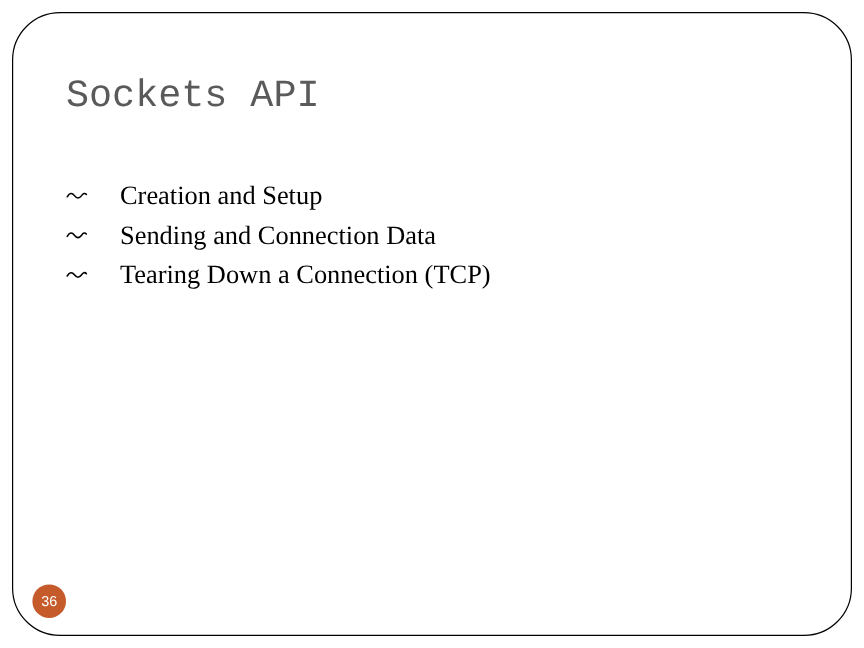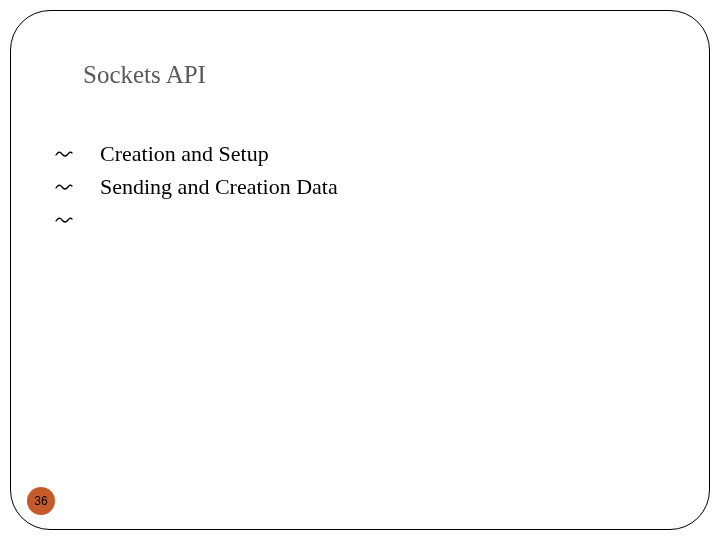--- a/index.html
+++ b/index.html
@@ -14,26 +14,25 @@
       position: absolute;
       top: 10px;
       left: 10px;
       right: 10px;
       bottom: 10px;
       border: 1.5px solid #000;
       border-radius: 40px;
       padding: 50px 44px 30px 44px;
     }
     .title {
-      font-size: 25px;
+      font-size: 32px;
       font-weight: 400;
       color: #5a5a5a;
       margin-bottom: 48px;
-      font-family: Liberation Serif, serif;
-      margin-left: 28px;
+      font-family: Liberation Mono, monospace;
     }
     .bullets {
       list-style: none;
     }
     .bullets li {
       font-family: "Times New Roman", Times, serif;
       font-size: 22px;
       color: #000;
       line-height: 1.5;
       display: flex;
@@ -48,21 +47,21 @@
       font-style: normal;
     }
     .page-num {
       position: absolute;
       left: 16px;
       bottom: 14px;
       width: 28px;
       height: 28px;
       border-radius: 50%;
       background: #c55a2b;
-      color: #000000;
+      color: #ffffff;
       font-size: 12px;
       font-family: Arial, Helvetica, sans-serif;
       display: flex;
       align-items: center;
       justify-content: center;
     }
   </style>
 </head>
 <body>
 
@@ -76,26 +75,27 @@
           </svg>
       </span>
       <span>Creation and Setup</span>
     </li>
     <li>
       <span class="bullet-icon">
         <svg width="18" height="12" viewBox="0 0 18 12">
             <path d="M1 6 Q4 1 7 5 Q10 9 13 5 Q15 2 17 4" stroke="#000" stroke-width="1.3" fill="none" stroke-linecap="round"></path>
           </svg>
       </span>
-      <span>Sending and Creation Data</span>
+      <span>Sending and Connection Data</span>
     </li>
     <li>
       <span class="bullet-icon">
         <svg width="18" height="12" viewBox="0 0 18 12">
             <path d="M1 6 Q4 1 7 5 Q10 9 13 5 Q15 2 17 4" stroke="#000" stroke-width="1.3" fill="none" stroke-linecap="round"></path>
           </svg>
       </span>
+      <span>Tearing Down a Connection (TCP)</span>
     </li>
   </ul>
   <div class="page-num">
     <span>36</span>
   </div>
 </div>
 
 </body></html>

